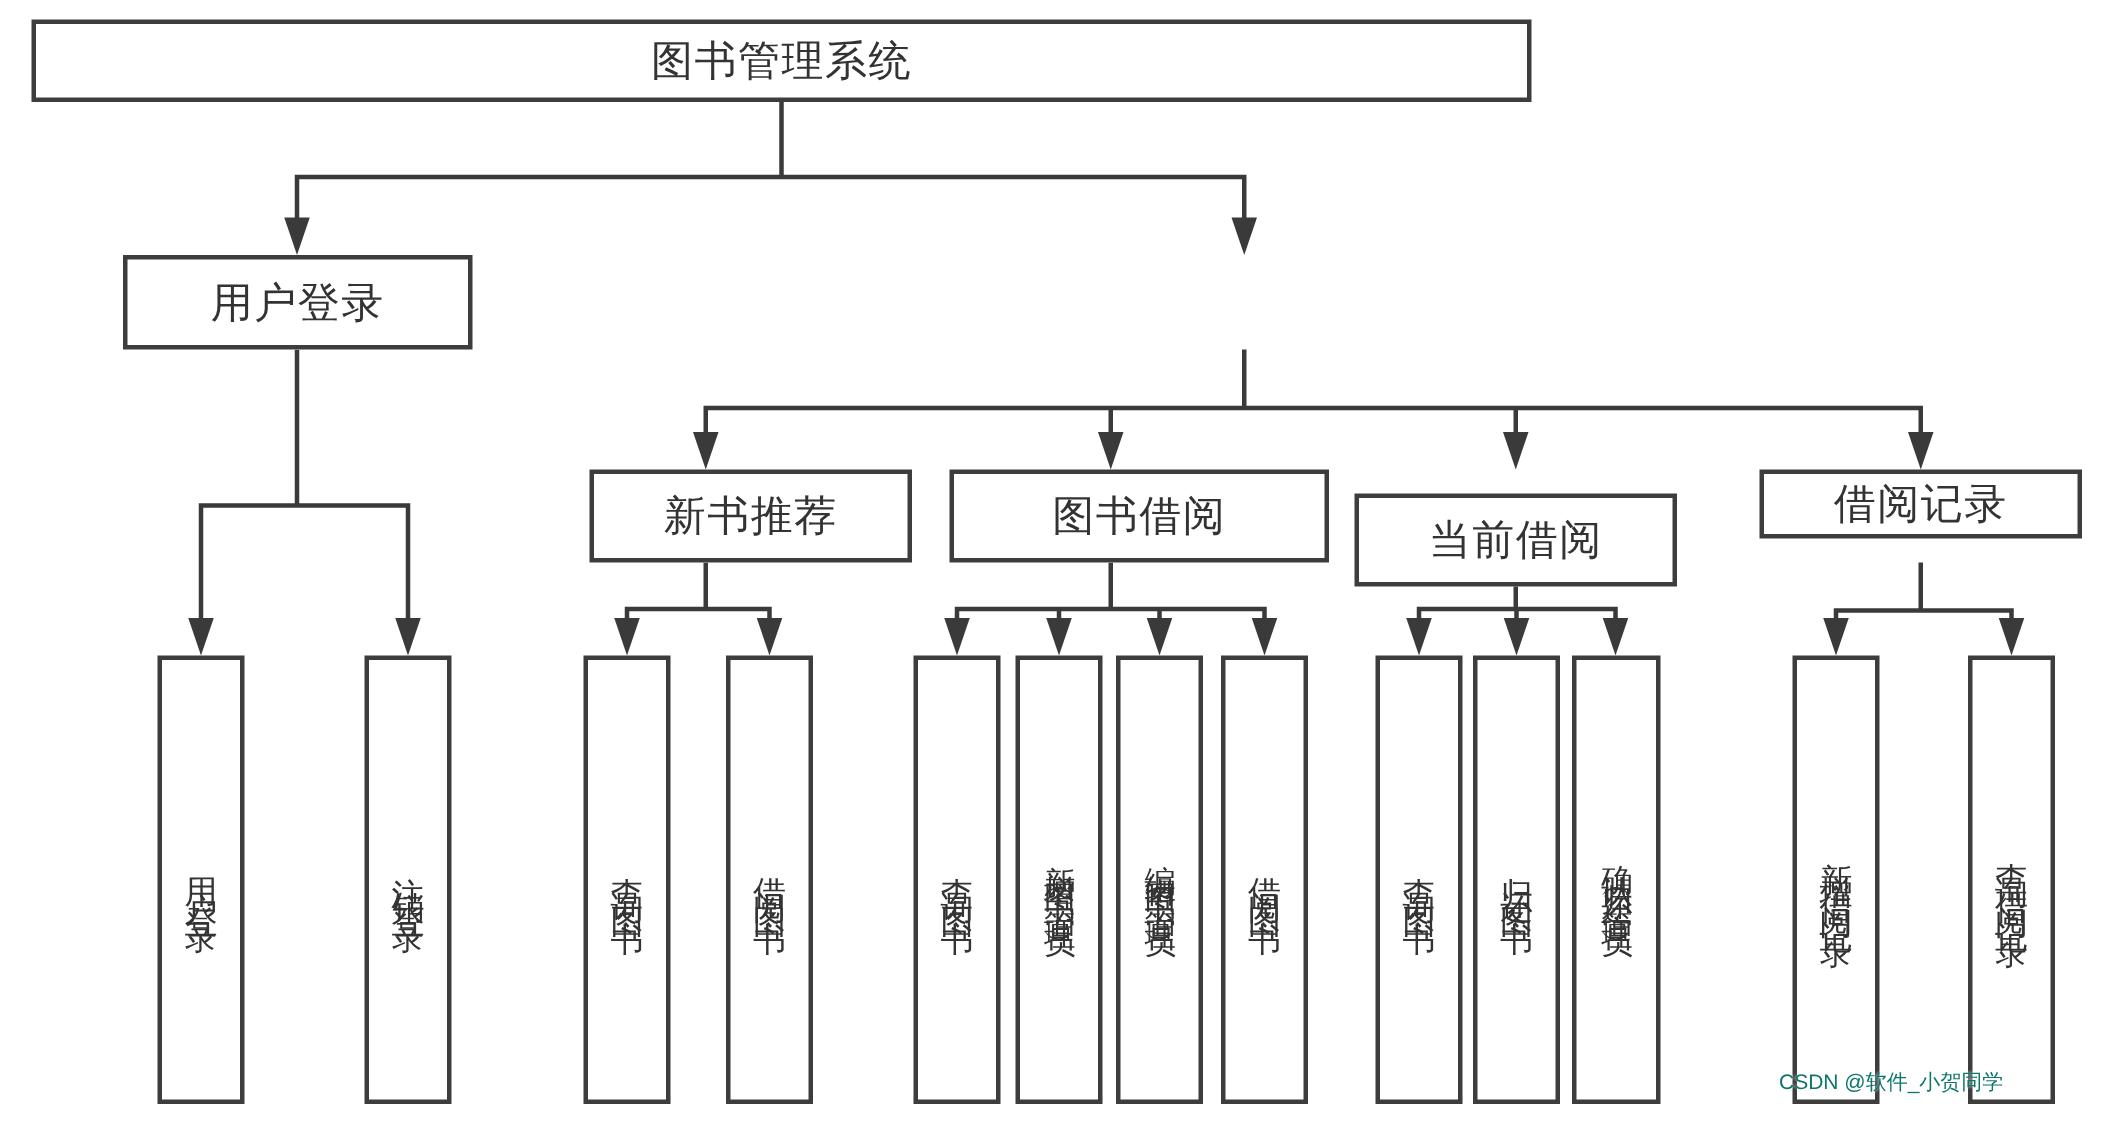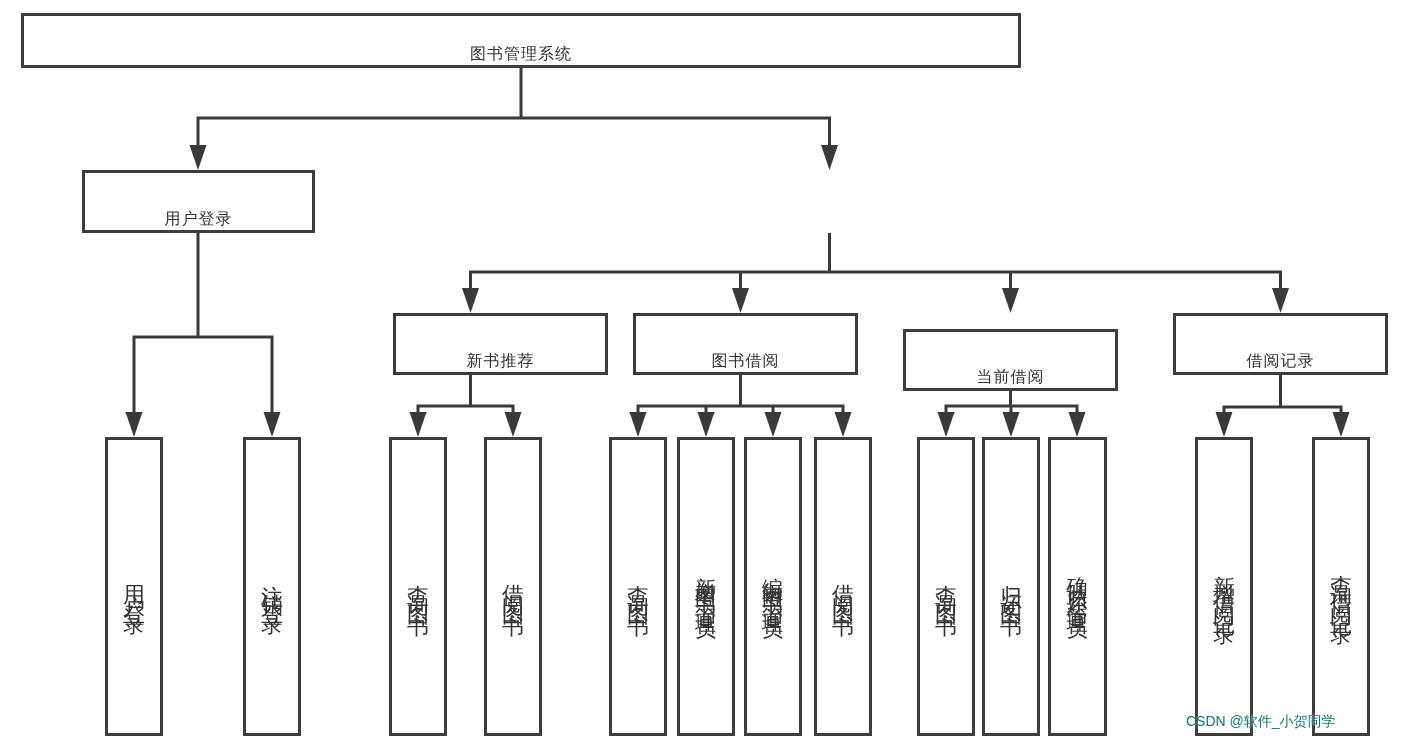--- a/index.html
+++ b/index.html
@@ -19,21 +19,21 @@
   .box, .vbox {
     position: absolute;
     box-sizing: border-box;
     background: #ffffff;
     border: 3px solid #3d3d3d;
     display: flex;
     align-items: center;
     justify-content: center;
     color: #333333;
   }
-  .box { font-size: 16px; letter-spacing: 1px; align-items: flex-end; }
+  .box { font-size: 28px; letter-spacing: 1px; }
   .vbox { width: 58px; height: 299px; top: 437px; }
   .vbox span {
     writing-mode: vertical-rl;
     text-orientation: mixed;
     font-size: 22px;
     letter-spacing: 10px;
     line-height: 1;
   }
   .vbox.long span {
     font-size: 21px;
@@ -102,27 +102,27 @@
     <span>图书管理系统</span>
   </div>
 
   <div class="box" style="left:82px; top:170px; width:233px; height:63px;">
     <span>用户登录</span>
   </div>
 
   <div class="box" style="left:363px; top:313px; width:215px; height:62px;margin-left:30px;">
     <span>新书推荐</span>
   </div>
-  <div class="box" style="left:633px; top:313px; width:225px; height:62px;">
+  <div class="box" style="left:633px; top:313px; width:253px; height:62px;">
     <span>图书借阅</span>
   </div>
   <div class="box" style="left:903px; top:329px; width:215px; height:62px;">
     <span>当前借阅</span>
   </div>
-  <div class="box" style="left:1173px; top:313px; width:215px; height:62px;">
+  <div class="box" style="left:1173px; top:313px; width:215px; height:46px;">
     <span>借阅记录</span>
   </div>
 
   <div class="vbox" style="left:105px;">
     <span>用户登录</span>
   </div>
   <div class="vbox" style="left:243px;">
     <span>注销登录</span>
   </div>
 

